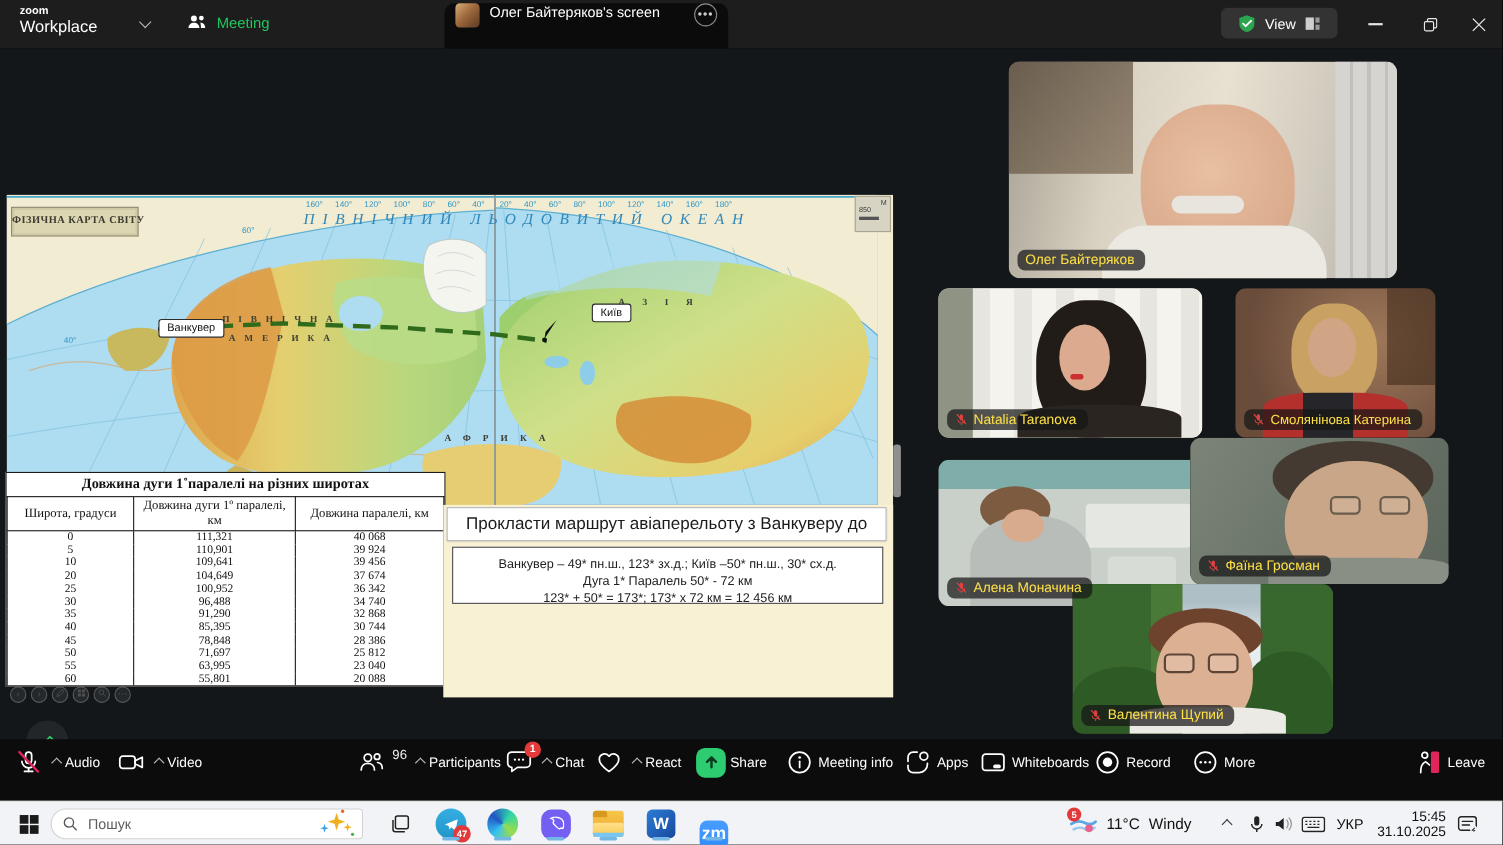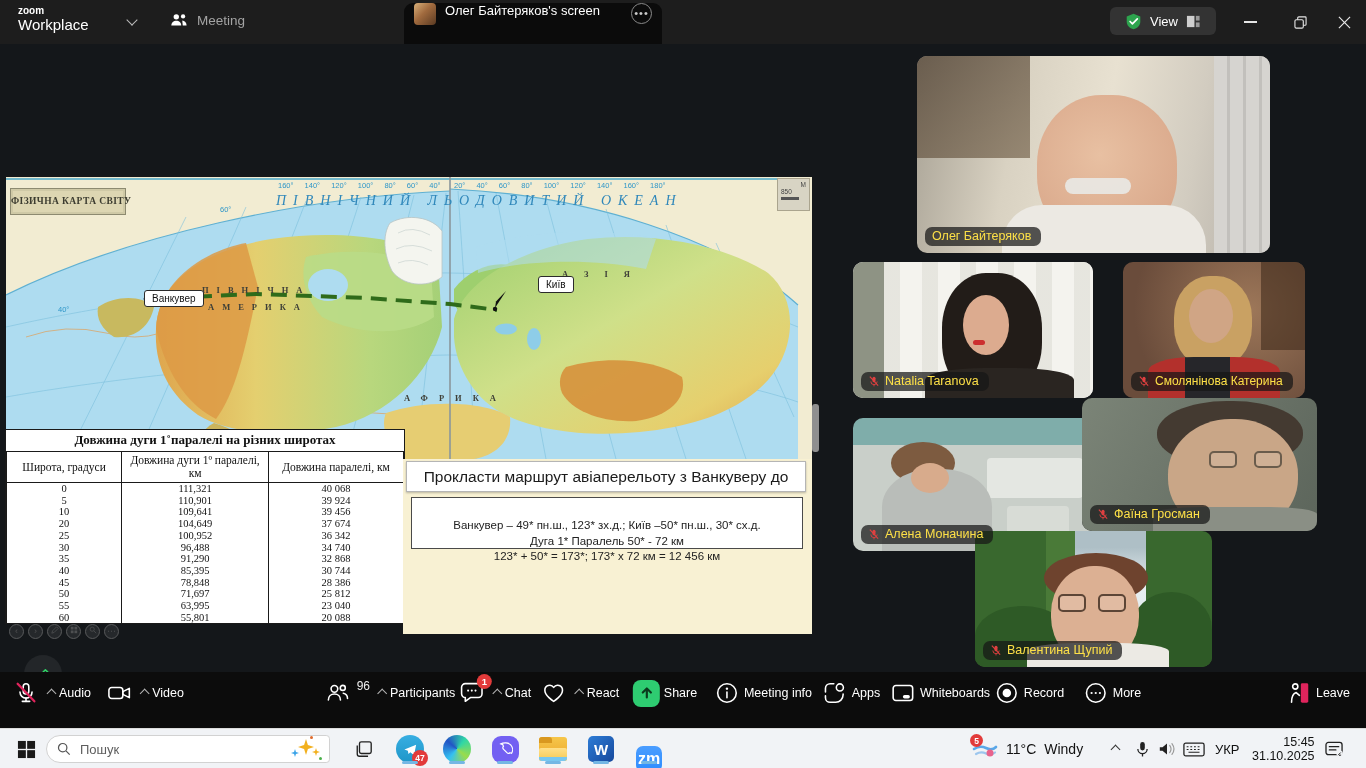--- a/index.html
+++ b/index.html
@@ -7,21 +7,21 @@
   body { font-family:"Liberation Sans", sans-serif; position:relative; }
   .abs { position:absolute; }
 
   
   #topbar { position:absolute; left:0; top:0; width:1366px; height:44px; background:#1d1d1d; z-index:40; }
   .logo { position:absolute; left:18px; top:5px; color:#fff; }
   .logo .l1 { font-size:10px; font-weight:bold; line-height:11px; }
   .logo .l2 { font-size:15px; line-height:17px; }
   .caret-dn { display:inline-block; width:8px; height:8px; border-right:1.6px solid #bbb; border-bottom:1.6px solid #bbb; transform:rotate(45deg); }
   .caret-up { display:inline-block; width:7px; height:7px; border-left:1.6px solid #b5b5b5; border-top:1.6px solid #b5b5b5; transform:rotate(45deg); }
-  #meeting-tab { position:absolute; left:170px; top:11px; display:flex; gap:9px; align-items:center; color:#a3a3a3; font-size:13.5px; }
+  #meeting-tab { position:absolute; left:170px; top:11px; display:flex; gap:9px; align-items:center; color:#22c55e; font-size:13.5px; }
   #share-tab { position:absolute; left:404px; top:3px; width:258px; height:41px; background:#0b0b0b; border-radius:9px 9px 0 0; display:flex; gap:9px; padding:0 10px; color:#fff; font-size:13px; }
   .mini-avatar { width:22px; height:22px; border-radius:4px; background:linear-gradient(135deg,#d9b07a 0%,#a06a3e 45%,#5a3a22 100%); flex:none; }
   .ellipsis-circle { margin-left:auto; width:21px; height:21px; border:1.4px solid #8a8a8a; border-radius:50%; color:#ccc; font-size:11px; line-height:18px; text-align:center; letter-spacing:1px; }
   #view-pill { position:absolute; left:1110px; top:7px; height:28px; width:106px; background:#333; border-radius:6px; display:flex; align-items:center; justify-content:center; gap:8px; color:#fff; font-size:13px; }
   .win-btn { position:absolute; top:0; width:44px; height:44px; display:flex; align-items:center; justify-content:center; }
 
   
   #main { position:absolute; left:0; top:44px; width:1366px; height:684px; background:#14171a; }
 
   
@@ -47,21 +47,21 @@
   #geo-table tr.first td { border-top:1px solid #1a1a1a; }
 
   
   #slide-controls { position:absolute; left:9px; top:580px; display:flex; gap:4px; opacity:.5; }
   .sc-btn { width:15px; height:15px; border:1px solid #9a9a9a; border-radius:50%; color:#888; font-size:9px; line-height:13px; text-align:center; background:rgba(255,255,255,.15); }
   #annotate-btn { position:absolute; left:24px; top:611px; width:38px; height:38px; border-radius:50%; background:#232629; display:flex; align-items:center; justify-content:center; }
 
   
   #cream-panel { position:absolute; left:403px; top:415px; width:409px; height:175px; background:#f8f1d3; }
   #task-title { position:absolute; left:406px; top:417px; width:400px; height:31px; background:#fff; border:1px solid #b5b5b5; box-shadow:0 1px 2px rgba(0,0,0,.25); font-size:15.5px; color:#1b1b1b; text-align:center; line-height:29px; }
-  #task-box { position:absolute; left:411px; top:453px; width:392px; height:52px; background:#fff; border:1.2px solid #4a4a4a; font-size:11.5px; color:#222; text-align:center; line-height:15.5px; padding-top:20px; }
+  #task-box { position:absolute; left:411px; top:453px; width:392px; height:52px; background:#fff; border:1.2px solid #4a4a4a; font-size:11.5px; color:#222; text-align:center; line-height:15.5px; padding-top:8px; }
 
   
   .tile { position:absolute; border-radius:10px; overflow:hidden; background:#1b1b1b; }
   .scene { position:absolute; inset:0; }
   .name-tag { position:absolute; left:8px; bottom:7px; display:flex; align-items:center; gap:5px; background:rgba(22,22,22,.72); border-radius:7px; padding:2px 10px 3px 7px; color:#fde047; font-size:12.5px; z-index:6; white-space:nowrap; }
   .blob { position:absolute; }
 
   
   #toolbar { position:absolute; left:0; top:672px; width:1366px; height:56px; background:#0c0c0c; z-index:30; }
   .tb-item { position:absolute; top:7px; transform:translateX(-50%); display:flex; flex-direction:row; align-items:center; gap:4px; color:#fff; font-size:12.5px; }

